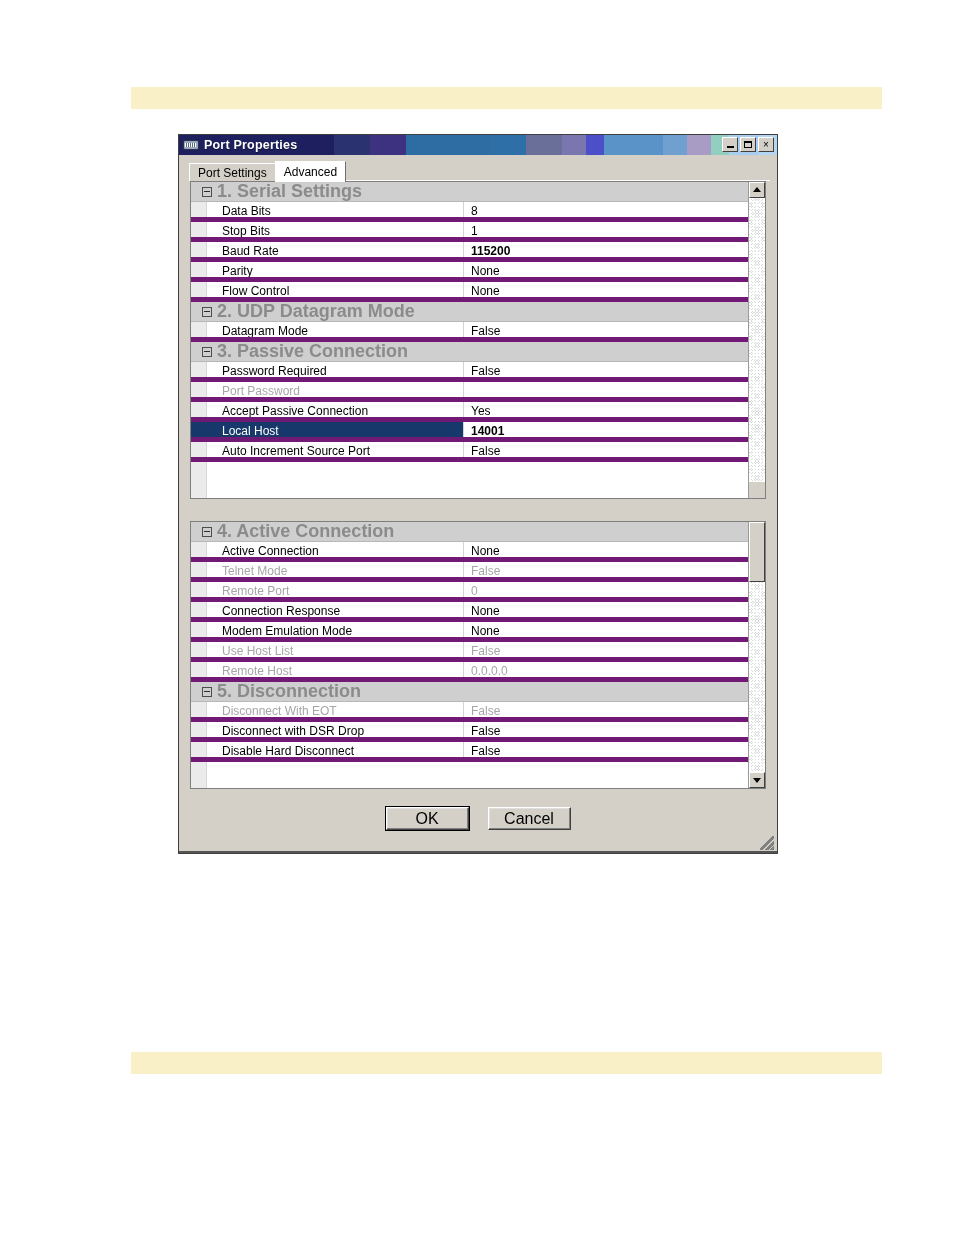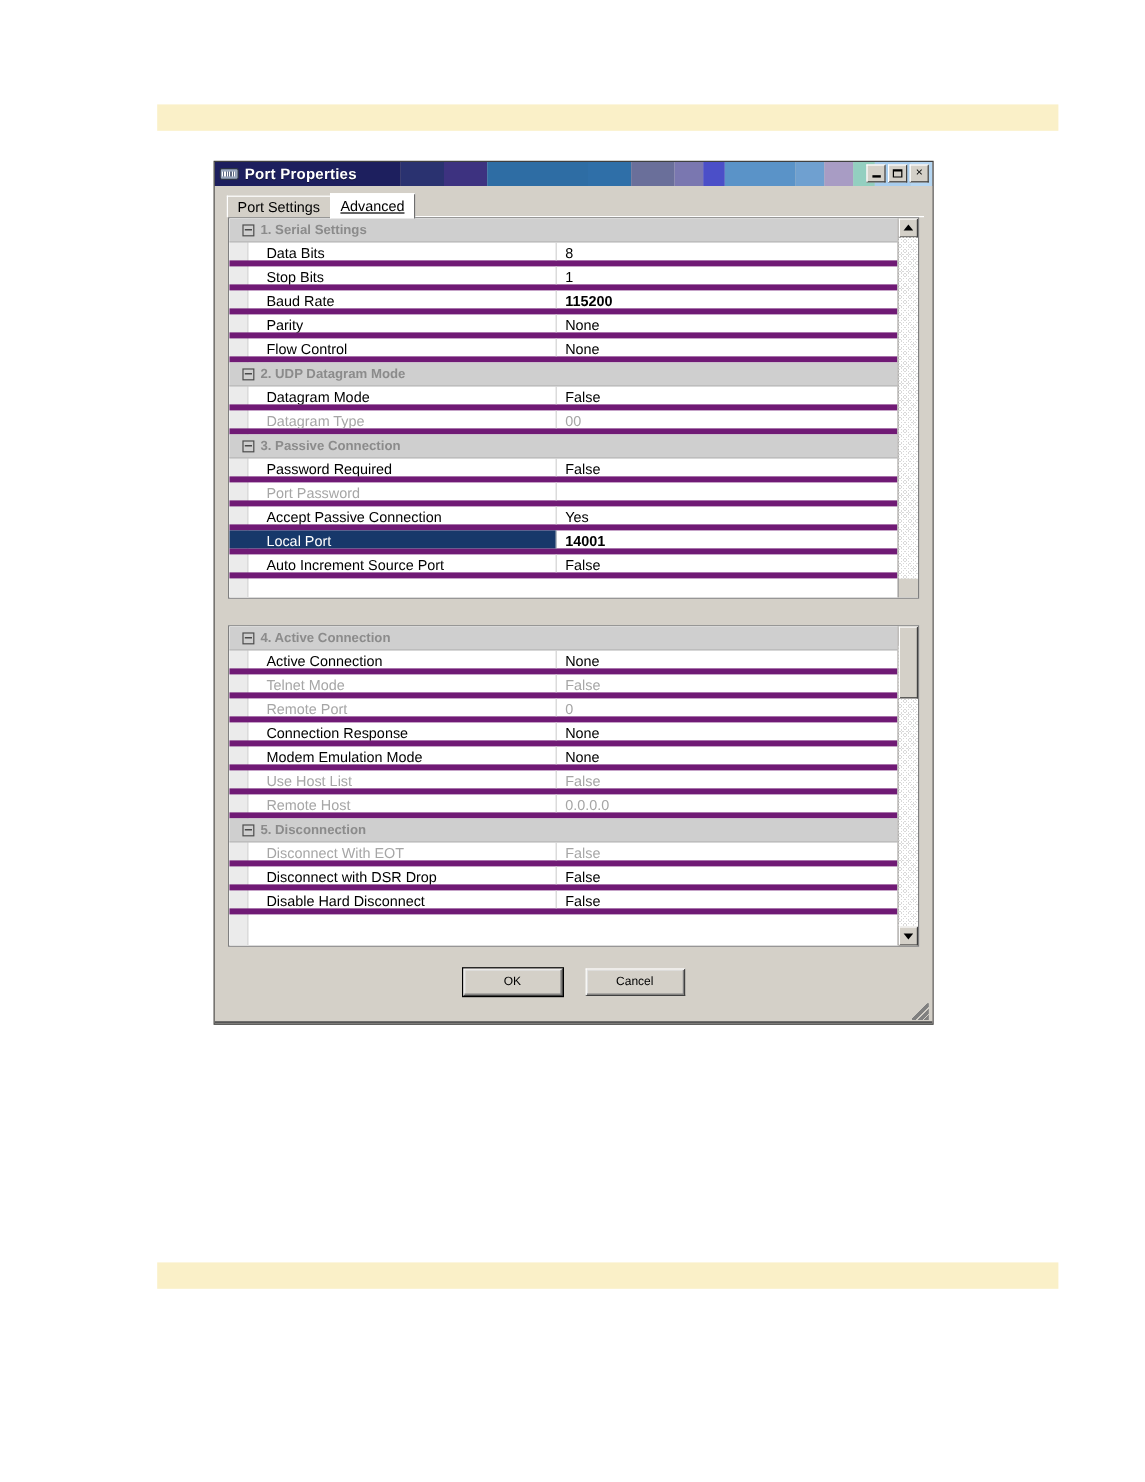--- a/index.html
+++ b/index.html
@@ -164,21 +164,20 @@
   }
   .tab.selected {
     height: 21px;
     line-height: 20px;
     background: #ffffff;
     border-color: #ffffff;
     border-right-color: #6f6f6f;
     margin: 0 -1px -1px -1px;
     z-index: 4;
     font-weight: normal;
-    text-decoration: underline;
   }
   .tab-filler {
     flex: 1;
     height: 1px;
     border-top: 1px solid #ffffff;
     margin-bottom: -1px;
   }
 
   
   .panel {
@@ -221,21 +220,21 @@
     align-items: center;
     box-sizing: border-box;
     border-bottom: 5px solid #701a75;
   }
   .row.header {
     background: #cfcfcf;
     border-bottom: 1px solid #b8b8b8;
     height: 20px;
   }
   .row.header .hdr-label {
-    font-size: 11px;
+    font-size: 18px;
     font-weight: bold;
     color: #8b8b8b;
     margin-left: 26px;
     white-space: nowrap;
   }
   .expander {
     position: absolute;
     left: 11px;
     top: 5px;
     width: 10px;
@@ -359,21 +358,21 @@
     position: absolute;
     left: 0; right: 0;
     bottom: 23px;
     display: flex;
     justify-content: center;
     gap: 19px;
   }
   .btn {
     width: 83px;
     height: 23px;
-    font-size: 10px;
+    font-size: 16px;
     font-family: "Liberation Sans", sans-serif;
     color: #000;
     background: #d4d0c8;
     border: 1px solid #ffffff;
     border-right-color: #404040;
     border-bottom-color: #404040;
     box-shadow: inset -1px -1px 0 #808080, inset 1px 1px 0 #dfdfdf;
     box-sizing: border-box;
     cursor: default;
     line-height: 21px;
@@ -485,42 +484,38 @@
               <div class="cell-value">None</div>
             </div>
             <div class="row header">
               <div class="expander"></div>
               <div class="hdr-label">2. UDP Datagram Mode</div>
             </div>
             <div class="row">
               <div class="cell-name">Datagram Mode</div>
               <div class="cell-value">False</div>
             </div>
-            <div class="row disabled">
-              <div class="cell-name">Datagram Type</div>
-              <div class="cell-value">00</div>
-            </div>
             <div class="row header">
               <div class="expander"></div>
               <div class="hdr-label">3. Passive Connection</div>
             </div>
             <div class="row">
               <div class="cell-name">Password Required</div>
               <div class="cell-value">False</div>
             </div>
             <div class="row disabled">
               <div class="cell-name">Port Password</div>
               <div class="cell-value"></div>
             </div>
             <div class="row">
               <div class="cell-name">Accept Passive Connection</div>
               <div class="cell-value">Yes</div>
             </div>
             <div class="row selected">
-              <div class="cell-name">Local Port</div>
+              <div class="cell-name">Local Host</div>
               <div class="cell-value">14001</div>
             </div>
             <div class="row">
               <div class="cell-name">Auto Increment Source Port</div>
               <div class="cell-value">False</div>
             </div>
           </div>
       </div>
       <div class="vscroll">
         <div class="sb-arrow up">

